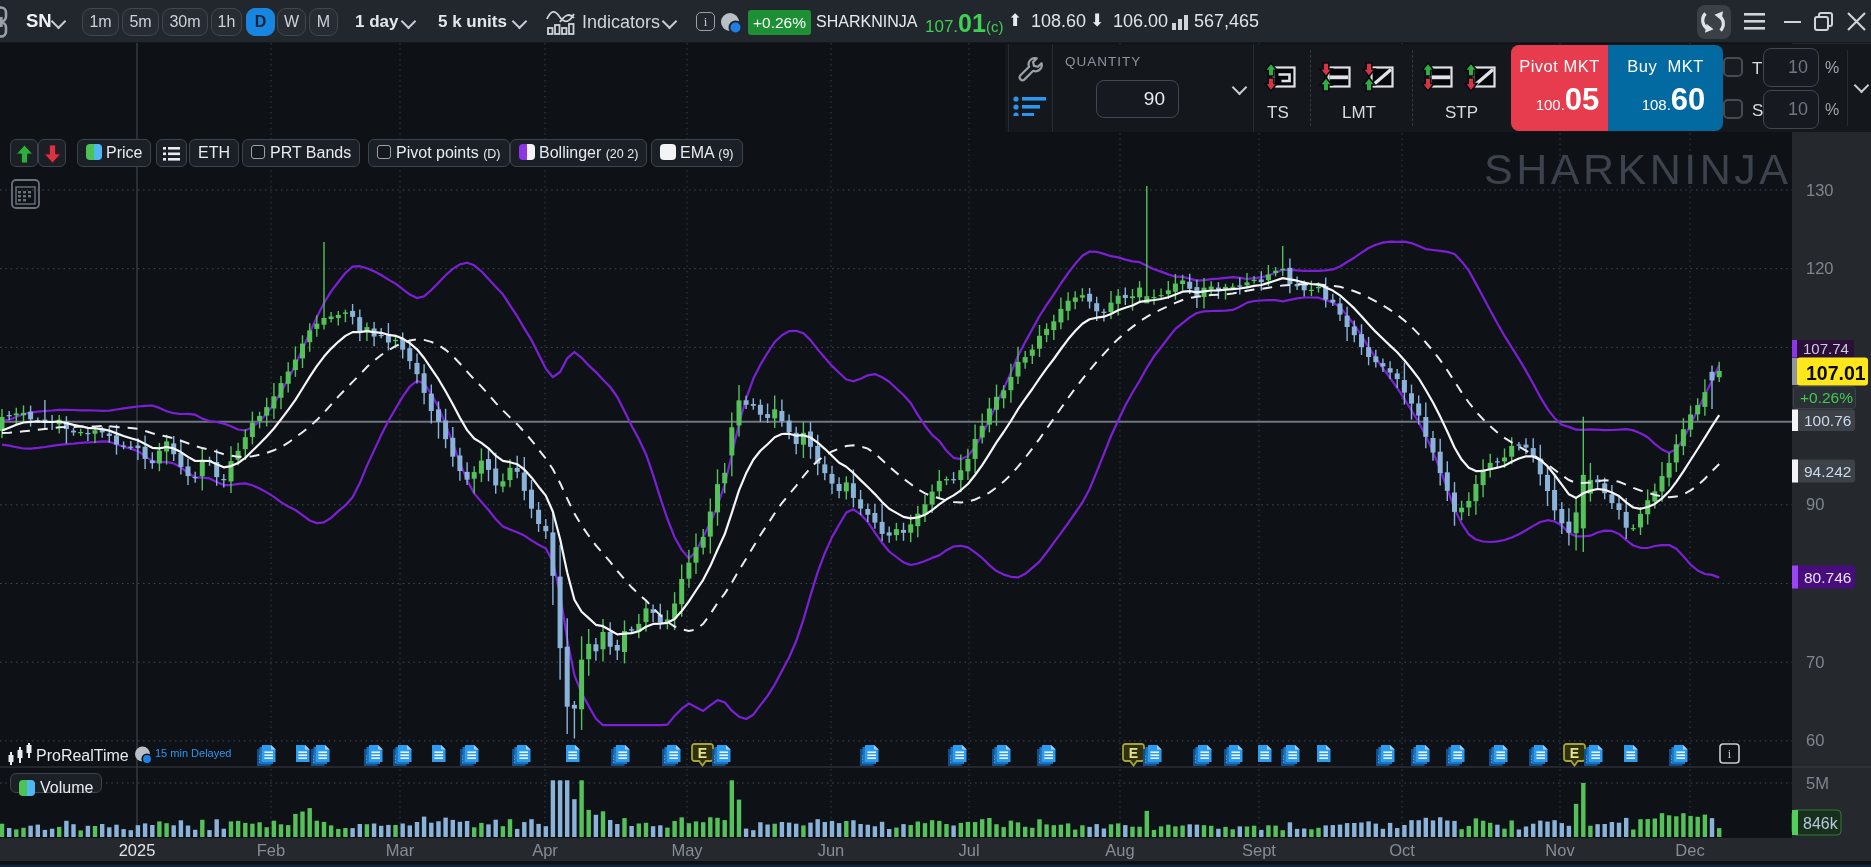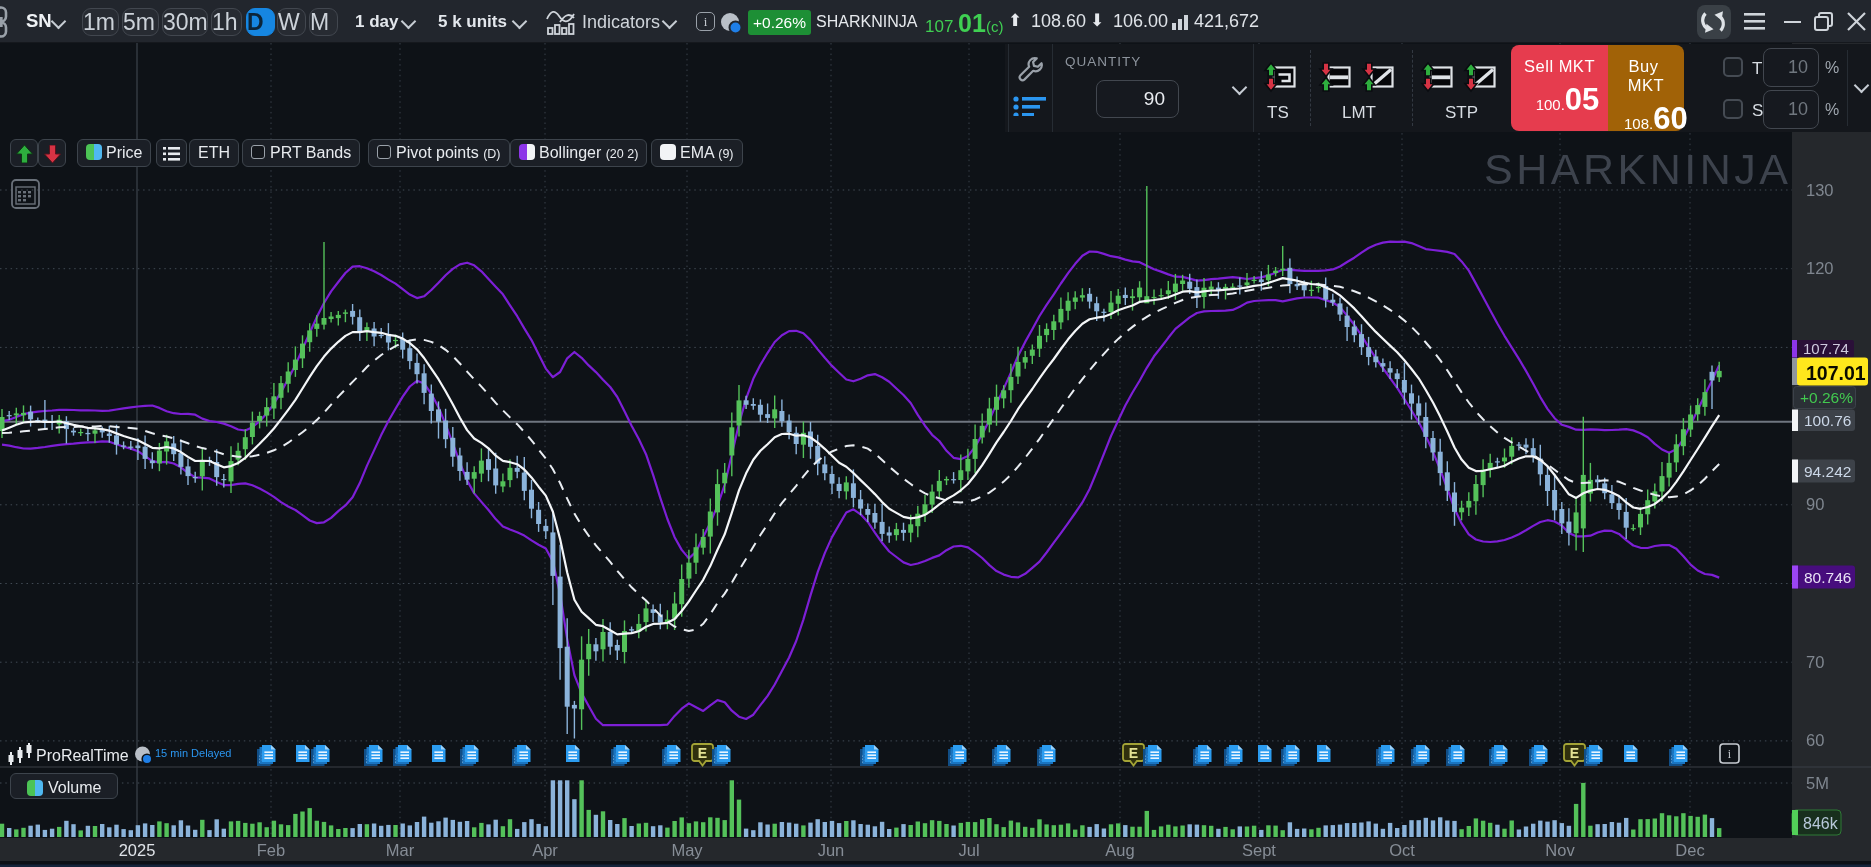--- a/index.html
+++ b/index.html
@@ -3,21 +3,21 @@
 * { margin:0; padding:0; box-sizing:border-box; }
 html,body { width:1871px; height:867px; background:#0e1217; overflow:hidden;
   font-family:"Liberation Sans", sans-serif; }
 .abs { position:absolute; }
 #stage { position:relative; width:1871px; height:867px; }
 #chartsvg { position:absolute; left:0; top:0; z-index:1; }
 
 #topbar { position:absolute; left:0; top:0; width:1871px; height:43px; background:#22262d;
   z-index:6; border-bottom:1px solid #15181d; }
 #topbar .tbtn { position:absolute; top:8px; height:28px; border:1px solid #42474f; border-radius:9px;
-  background:#272b32; color:#ccd2d9; font-size:23px; line-height:26px; }
+  background:#272b32; color:#ccd2d9; font-size:16px; text-align:center; line-height:26px; }
 #topbar .active { background:#1686e1; border-color:#1686e1; color:#0c2438; font-weight:bold; }
 .chev { display:inline-block; width:11px; height:11px; border-right:2.5px solid #c6ccd3; border-bottom:2.5px solid #c6ccd3; transform:rotate(45deg); }
 .wlabel { position:absolute; color:#e3e7ec; font-size:17px; font-weight:bold; top:12px; }
 
 #opanel { position:absolute; left:1005px; top:44px; width:866px; height:88px; background:#14171c; z-index:6; }
 #opanel .sep { position:absolute; top:0; width:1px; height:88px; background:#262c33; }
 #opanel .dsep { position:absolute; top:6px; width:0; height:76px; border-left:1px dashed #333942; }
 #opanel .olab { position:absolute; top:59px; font-size:17px; color:#d7dce2; }
 .obtn { position:absolute; top:1px; height:86px; color:#fff; text-align:center; }
 .obtn .l1 { font-size:16.5px; margin-top:12px; letter-spacing:0.5px; }
@@ -27,22 +27,22 @@
   color:#70777f; font-size:18px; text-align:right; }
 
 .chip { position:absolute; top:139px; height:28px; background:#1b1f26; border:1px solid #3d444c;
   border-radius:6px; color:#e8ebef; font-size:16px; line-height:26px; padding:0 8px; z-index:5; white-space:nowrap; }
 .chip .sw { display:inline-block; width:16px; height:16px; border-radius:4px; vertical-align:-2px; margin-right:4px; }
 .chip .cb { display:inline-block; width:14px; height:14px; border:1.5px solid #9aa1a9; border-radius:3px; vertical-align:-1px; margin-right:5px; background:#14171c; }
 .small { font-size:12.5px; }
 
 #prt { position:absolute; left:36px; top:747px; color:#e8ebef; font-size:16px; z-index:5;text-align:right; }
 #delayed { position:absolute; left:155px; top:747px; color:#2b96f0; font-size:11px; z-index:5; }
-#volchip { position:absolute; left:10px; top:773px; height:26px; line-height:28px; z-index:5;
-  background:#1b1f26; border:1px solid #3d444c; border-radius:6px; color:#e8ebef; font-size:16px; padding:0 16px; }
+#volchip { position:absolute; left:10px; top:773px; height:20px; line-height:28px; z-index:5;
+  background:#1b1f26; border:1px solid #3d444c; border-radius:6px; color:#e8ebef; font-size:16px; padding:0 8px; }
 #volchip .sw { display:inline-block; width:16px; height:16px; border-radius:4px; vertical-align:-3px; margin-right:5px;
   background:linear-gradient(90deg,#4cc455 0 50%,#4fb8f0 50% 100%); }
 </style></head>
 <body>
 <div id="stage">
 <svg id="chartsvg" width="1871" height="867" viewBox="0 0 1871 867" font-family="Liberation Sans, sans-serif">
   <rect x="0" y="0" width="1871" height="867" fill="#0e1217"></rect>
   <rect x="1792" y="43" width="79" height="824" fill="#25282c"></rect>
   <line x1="0" y1="190.0" x2="1792" y2="190.0" stroke="#414a54" stroke-width="1" stroke-dasharray="1.5 3.8"></line>
       <line x1="0" y1="268.7" x2="1792" y2="268.7" stroke="#414a54" stroke-width="1" stroke-dasharray="1.5 3.8"></line>
@@ -1469,21 +1469,21 @@
   <span class="abs" style="left:1031px;top:11px;color:#dfe3e8;font-size:18px">108.60</span>
   <span class="abs" style="left:1090px;top:10px;color:#e6e9ed;font-size:17px">⬇</span>
   <span class="abs" style="left:1113px;top:11px;color:#dfe3e8;font-size:18px">106.00</span>
   <svg class="abs" style="left:1171px;top:13px" width="18" height="18">
         <g fill="#cfd4da">
           <rect x="1" y="10" width="4" height="7"></rect>
           <rect x="7" y="6" width="4" height="11"></rect>
           <rect x="13" y="2" width="4" height="15"></rect>
         </g>
       </svg>
-  <span class="abs" style="left:1194px;top:11px;color:#dfe3e8;font-size:18px">421,672</span>
+  <span class="abs" style="left:1194px;top:11px;color:#dfe3e8;font-size:18px">567,465</span>
   <span class="abs" style="left:1697px;top:5px;width:34px;height:34px;background:#3a4046;border-radius:8px"></span>
   <svg class="abs" style="left:1701px;top:9px" width="26" height="26">
         <g transform="rotate(90 13 13)">
     <path d="M21.5 6.5 A 9.5 9.5 0 0 0 6.5 8.5" fill="none" stroke="#dfe3e7" stroke-width="3.2"></path>
     <path d="M4.5 21.5 A 9.5 9.5 0 0 0 19.5 19.5" fill="none" stroke="#dfe3e7" stroke-width="3.2"></path>
     <path d="M2.2 4 l9 1.5 -5.5 7 z" fill="#dfe3e7"></path>
     <path d="M23.8 22 l-9 -1.5 5.5 -7 z" fill="#dfe3e7"></path>
         </g>
   </svg>
   <svg class="abs" style="left:1744px;top:13px" width="21" height="18">
@@ -1554,24 +1554,24 @@
         <path d="M8 31 L14 23.5 H10.8 V18 H5.2 V23.5 H2 Z" fill="#d63344" stroke="#0a0c10" stroke-width="1.6"></path>
       </svg>
   <svg class="abs" style="left:458px;top:16px" width="34" height="34">
         <rect x="10.5" y="7.5" width="21" height="19" fill="#06070a" stroke="#dfe3e7" stroke-width="2.2"></rect>
         <line x1="12" y1="25" x2="30" y2="9.5" stroke="#dfe3e7" stroke-width="3.4"></line>
         <path d="M8 3 L14 10.5 H10.8 V16 H5.2 V10.5 H2 Z" fill="#2eae3e" stroke="#0a0c10" stroke-width="1.6"></path>
         <path d="M8 31 L14 23.5 H10.8 V18 H5.2 V23.5 H2 Z" fill="#d63344" stroke="#0a0c10" stroke-width="1.6"></path>
       </svg>
   <div class="olab" style="left:440px">STP</div>
   <div class="obtn" style="left:506px;width:97px;background:#e63c4e;border-radius:8px 0 0 8px">
-    <div class="l1">Sell MKT</div>
+    <div class="l1">Pivot MKT</div>
     <div class="l2"><span class="sm">100.</span><span class="bg">05</span></div>
   </div>
-  <div class="obtn" style="left:603px;width:76px;background:#a16207;border-radius:0 8px 8px 0">
+  <div class="obtn" style="left:603px;width:115px;background:#0369a1;border-radius:0 8px 8px 0">
     <div class="l1">Buy&nbsp; MKT</div>
     <div class="l2"><span class="sm">108.</span><span class="bg">60</span></div>
   </div>
   <span class="abs" style="left:718px;top:13px;width:20px;height:20px;border:2px solid #454b53;border-radius:5px;background:#181c21"></span>
   <span class="abs" style="left:747px;top:15px;font-size:17px;color:#d7dce2">T</span>
   <input class="oinput" style="left: 758px; top: 4px; width: 56px; height: 39px; padding-right: 10px;" value="10" readonly="">
   <span class="abs" style="left:820px;top:15px;font-size:16px;color:#a0a7af">%</span>
   <span class="abs" style="left:718px;top:55px;width:20px;height:20px;border:2px solid #454b53;border-radius:5px;background:#181c21"></span>
   <span class="abs" style="left:747px;top:57px;font-size:17px;color:#d7dce2">S</span>
   <input class="oinput" style="left: 758px; top: 46px; width: 56px; height: 39px; padding-right: 10px;" value="10" readonly="">

